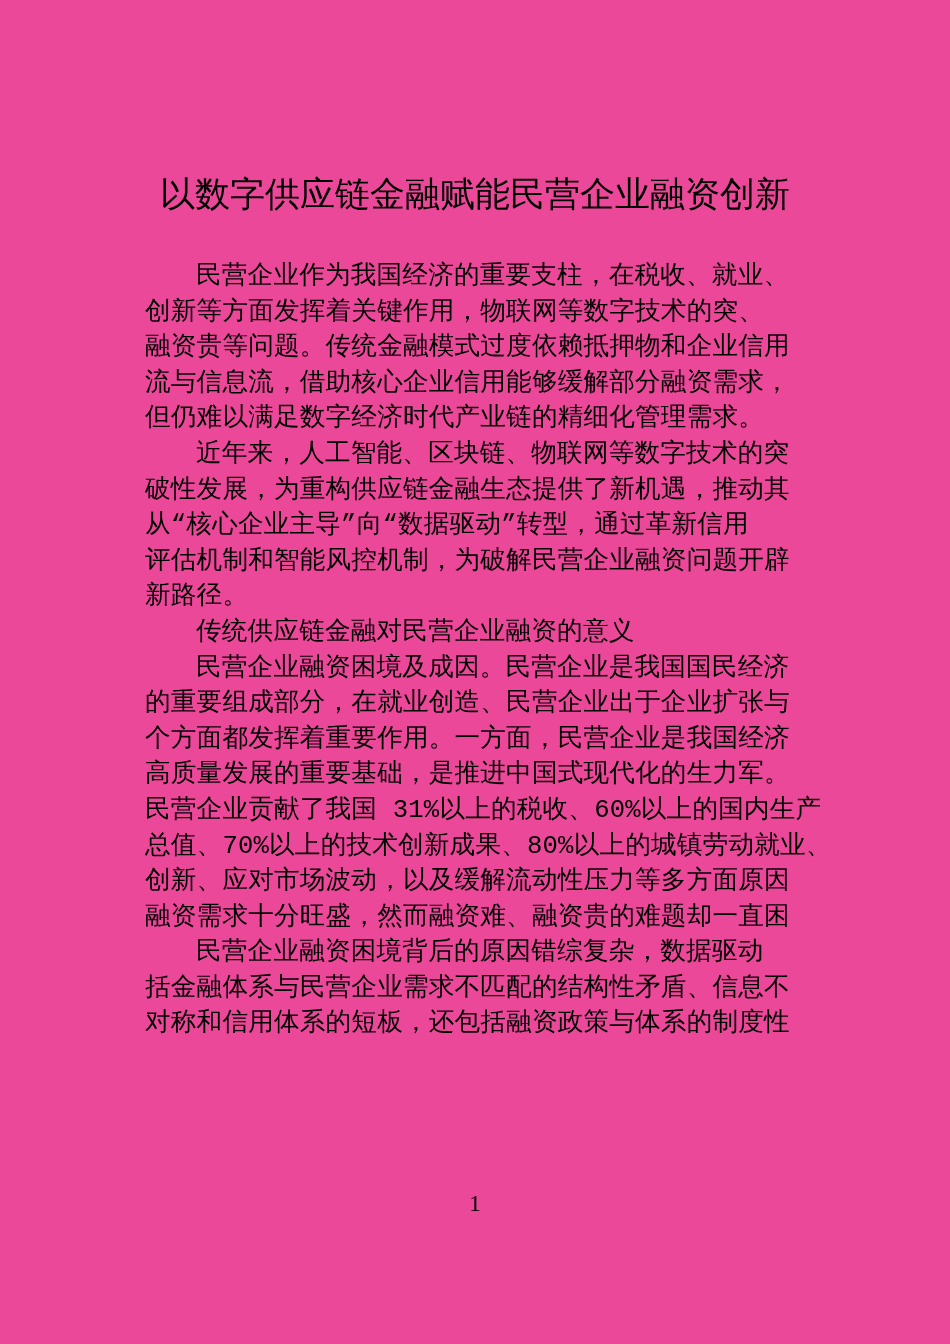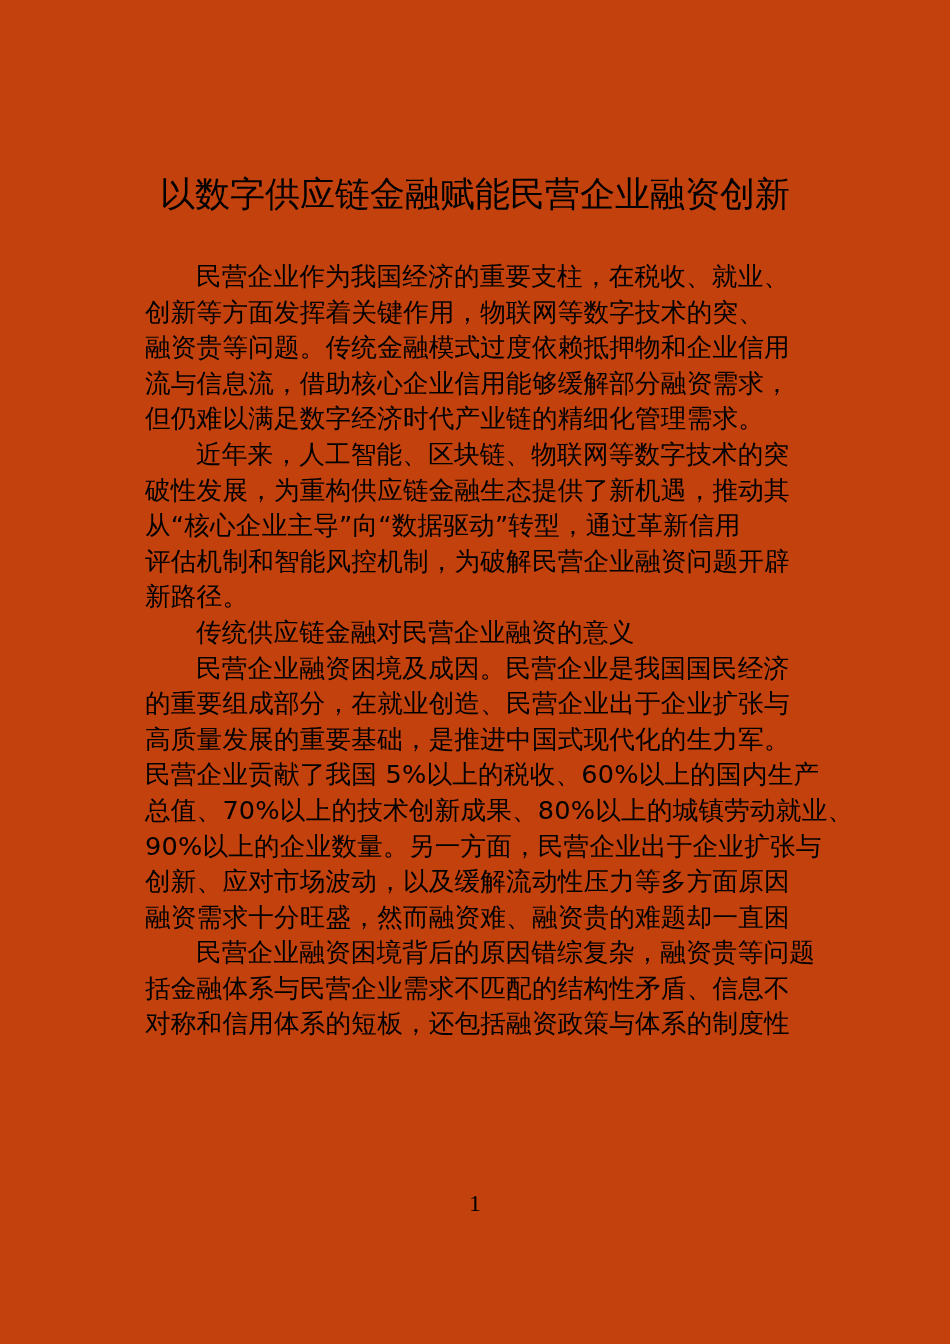--- a/index.html
+++ b/index.html
@@ -14,39 +14,40 @@
       overflow: hidden;
       font-family: "DejaVu Sans", "Liberation Sans", sans-serif;
       color: #000000;
     }
     .page {
       position: absolute;
       left: 0;
       top: 0;
       width: 950px;
       height: 1344px;
-      background: #c2410c;
+      background: #ec4899;
     }
     .title {
       position: absolute;
       left: 0;
       top: 168px;
       width: 950px;
       text-align: center;
       font-size: 35px;
       line-height: 52px;
       letter-spacing: 0px;
       font-weight: normal;
       margin: 0;
     }
     .body-text {
       position: absolute;
       left: 145px;
       top: 259px;
       width: 665px;
+      font-family: Liberation Mono, monospace;
     }
     .line {
       display: block;
       height: 35.6px;
       line-height: 35.6px;
       font-size: 25.6px;
       white-space: nowrap;
       letter-spacing: 0.2px;
     }
     .line.indent {
@@ -76,25 +77,25 @@
     <span class="line">流与信息流，借助核心企业信用能够缓解部分融资需求，</span>
     <span class="line">但仍难以满足数字经济时代产业链的精细化管理需求。</span>
     <span class="line indent">近年来，人工智能、区块链、物联网等数字技术的突</span>
     <span class="line">破性发展，为重构供应链金融生态提供了新机遇，推动其</span>
     <span class="line">从“核心企业主导”向“数据驱动”转型，通过革新信用</span>
     <span class="line">评估机制和智能风控机制，为破解民营企业融资问题开辟</span>
     <span class="line">新路径。</span>
     <span class="line indent">传统供应链金融对民营企业融资的意义</span>
     <span class="line indent">民营企业融资困境及成因。民营企业是我国国民经济</span>
     <span class="line">的重要组成部分，在就业创造、民营企业出于企业扩张与</span>
+    <span class="line">个方面都发挥着重要作用。一方面，民营企业是我国经济</span>
     <span class="line">高质量发展的重要基础，是推进中国式现代化的生力军。</span>
-    <span class="line">民营企业贡献了我国 5%以上的税收、60%以上的国内生产</span>
+    <span class="line">民营企业贡献了我国 31%以上的税收、60%以上的国内生产</span>
     <span class="line">总值、70%以上的技术创新成果、80%以上的城镇劳动就业、</span>
-    <span class="line">90%以上的企业数量。另一方面，民营企业出于企业扩张与</span>
     <span class="line">创新、应对市场波动，以及缓解流动性压力等多方面原因</span>
     <span class="line">融资需求十分旺盛，然而融资难、融资贵的难题却一直困</span>
-    <span class="line indent">民营企业融资困境背后的原因错综复杂，融资贵等问题</span>
+    <span class="line indent">民营企业融资困境背后的原因错综复杂，数据驱动</span>
     <span class="line">括金融体系与民营企业需求不匹配的结构性矛盾、信息不</span>
     <span class="line">对称和信用体系的短板，还包括融资政策与体系的制度性</span>
   </div>
 
   <div class="page-number">1</div>
 </div>
 
 </body></html>

